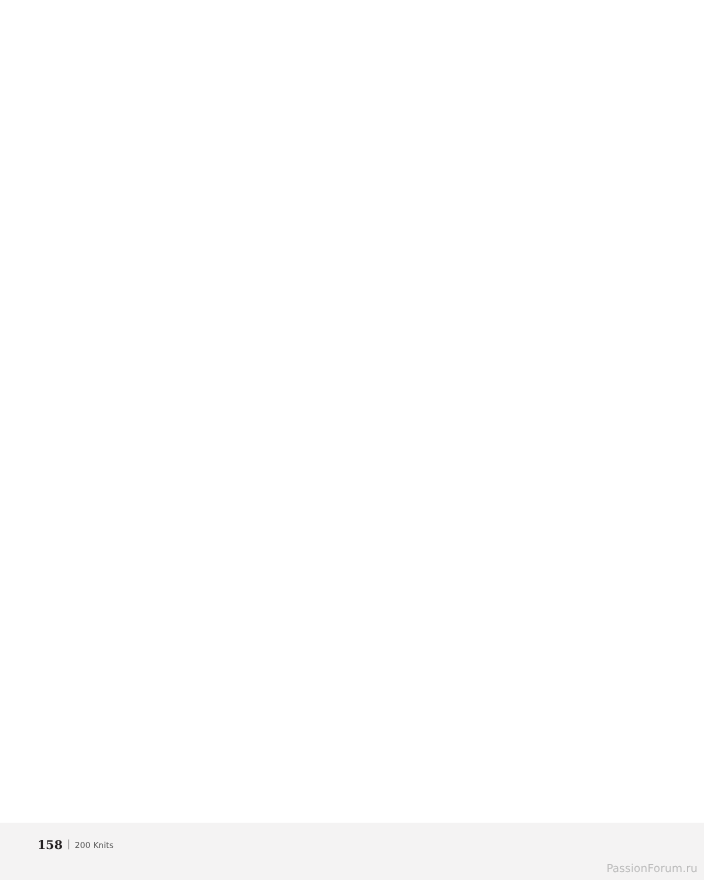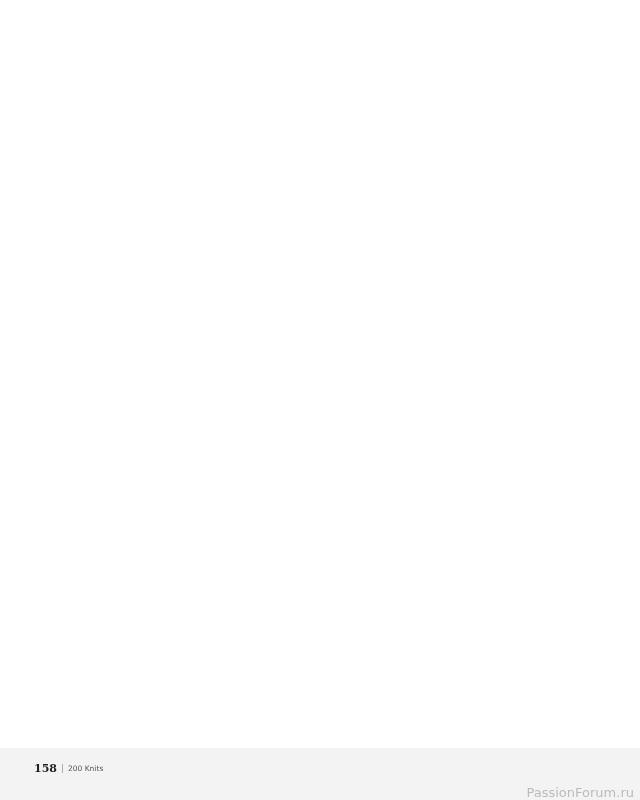--- a/index.html
+++ b/index.html
@@ -3,21 +3,21 @@
 <meta charset="utf-8">
 <style>
   html,body{margin:0;padding:0;}
   body{width:640px;height:800px;background:#ffffff;position:relative;overflow:hidden;font-family:"DejaVu Sans",sans-serif;color:#231f20;}
   .page{position:absolute;left:0;top:0;width:640px;height:748px;background:#fff;}
   .footer-band{position:absolute;left:0;top:748px;width:640px;height:52px;background:#f4f3f3;}
   .legend{position:absolute;left:357px;top:482px;width:240px;height:130px;}
   .folio{position:absolute;left:34px;top:762px;font-family:"DejaVu Serif",serif;font-weight:bold;font-size:11px;color:#231f20;}
   .folio-sep{position:absolute;left:61px;top:763px;font-size:9px;color:#999;}
   .folio-book{position:absolute;left:68px;top:764px;font-size:7.5px;color:#555;}
-  .watermark{position:absolute;right:6px;top:785px;font-size:13px;color:#bbb;}
+  .watermark{position:absolute;right:6px;top:785px;font-size:10px;color:#bbb;}
 </style>
 </head>
 <body>
 
 <div class="page"></div>
 <div class="footer-band"></div>
 
 <div id="charts-root"></div>
 
 <div class="legend" id="legend-root"></div>

